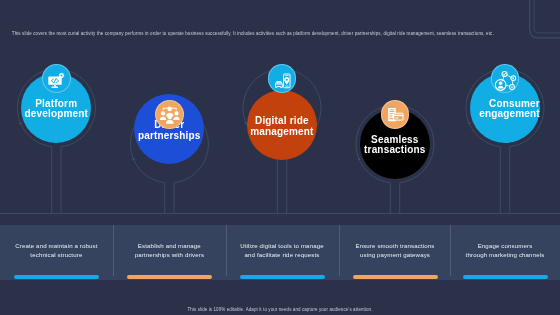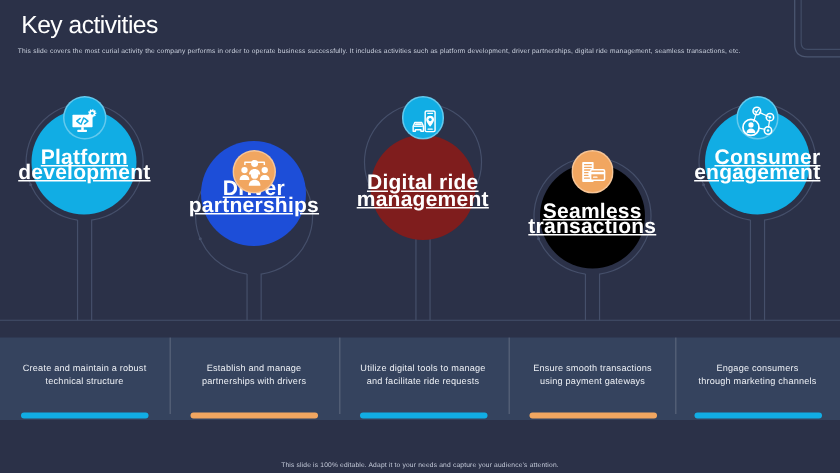--- a/index.html
+++ b/index.html
@@ -8,42 +8,41 @@
   .slide{position:relative;width:560px;height:315px;overflow:hidden;background:#2b3148;}
 
   .deco{position:absolute;left:0;top:0;width:560px;height:315px;pointer-events:none;}
 
   .title{position:absolute;left:14.2px;top:8.2px;font-size:16.4px;color:#ffffff;font-weight:400;letter-spacing:-0.33px;line-height:19px;}
   .subtitle{position:absolute;left:11.8px;top:30.8px;width:540px;font-size:4.45px;color:#ccd2df;line-height:6px;letter-spacing:0.135px;white-space:nowrap;}
 
   .node{position:absolute;}
   .bigcircle{position:absolute;width:70px;height:70px;border-radius:50%;
      display:flex;align-items:center;justify-content:center;text-align:center;
-     font-size:14px;font-weight:700;color:#ffffff;line-height:10.6px;letter-spacing:0.17px;padding-top:3px;box-sizing:border-box;text-decoration:underline;}
+     font-size:10px;font-weight:700;color:#ffffff;line-height:10.6px;letter-spacing:0.17px;padding-top:3px;box-sizing:border-box;}
   .smallcircle{position:absolute;width:28.9px;height:28.9px;border-radius:50%;
      border:0.9px solid rgba(255,255,255,0.35);box-sizing:border-box;
      display:flex;align-items:center;justify-content:center;}
 
   .band{position:absolute;left:0;top:224.5px;width:560px;height:55.5px;background:#35435e;}
   .coltext{position:absolute;text-align:center;font-size:6.1px;color:#eef1f6;line-height:8.4px;letter-spacing:0.137px;}
   .colbar{position:absolute;height:4.1px;border-radius:2.05px;}
   .coldiv{position:absolute;width:1px;background:rgba(255,255,255,0.14);}
   .footer{position:absolute;left:0;top:307px;width:560px;text-align:center;font-size:4.45px;color:#c6ccdb;letter-spacing:0.12px;}
 </style>
 </head>
 <body>
 
 <div class="slide">
 
   <svg class="deco" viewBox="0 0 560 315">
     <path d="M529.8 -5 L529.8 29.5 Q529.8 37.9 538.2 37.9 L562 37.9" fill="none" stroke="#4b5670" stroke-width="0.85"></path>
     <path d="M534.1 -5 L534.1 28.5 Q534.1 32.9 538.5 32.9 L562 32.9" fill="none" stroke="#414c66" stroke-width="0.8"></path>
   </svg>
 
-  <div class="title">Key activities</div>
   <div class="subtitle">This slide covers the most curial activity the company performs in order to operate business successfully. It includes activities such as platform development,  driver partnerships, digital ride management,  seamless transactions, etc.</div>
 
   <svg class="deco" viewBox="0 0 560 315">
       <path d="M 51.699999999999996 146.71575906526954 A 39 39 0 1 1 61.1 146.71575906526954 L 61.1 213.5 M 51.699999999999996 146.71575906526954 L 51.699999999999996 213.5" fill="none" stroke="#454f6a" stroke-width="0.8"></path>
       <circle cx="20.50" cy="123.24" r="1.0" fill="#48526d"></circle>
       <path d="M 164.70000000000002 182.71575906526954 A 39 39 0 1 1 174.1 182.71575906526954 L 174.1 213.5 M 164.70000000000002 182.71575906526954 L 164.70000000000002 213.5" fill="none" stroke="#454f6a" stroke-width="0.8"></path>
       <circle cx="133.50" cy="159.24" r="1.0" fill="#48526d"></circle>
       <path d="M 277.3 146.71575906526954 A 39 39 0 1 1 286.7 146.71575906526954 L 286.7 213.5 M 277.3 146.71575906526954 L 277.3 213.5" fill="none" stroke="#454f6a" stroke-width="0.8"></path>
       <circle cx="246.10" cy="123.24" r="1.0" fill="#48526d"></circle>
       <path d="M 390.3 182.71575906526954 A 39 39 0 1 1 399.7 182.71575906526954 L 399.7 213.5 M 390.3 182.71575906526954 L 390.3 213.5" fill="none" stroke="#454f6a" stroke-width="0.8"></path>
@@ -90,21 +89,21 @@
     <path d="M-0.25 14.5c0-1.85 1.3-3.0 3.0-3.0s3.0 1.15 3.0 3.0z"></path>
     <circle cx="15.25" cy="8.4" r="1.95"></circle>
     <path d="M12.25 14.5c0-1.85 1.3-3.0 3.0-3.0s3.0 1.15 3.0 3.0z"></path>
     <circle cx="9.0" cy="11.55" r="2.25"></circle>
     <path d="M5.4 18.0c0-2.15 1.6-3.6 3.6-3.6s3.6 1.45 3.6 3.6z"></path>
   </g>
           </svg>
         </div>
       </div>
       <div class="node">
-        <div class="bigcircle" style="left:246.85px;top:90px;background:#7f1d1d;">
+        <div class="bigcircle" style="left:246.85px;top:90px;background:#c2410c;">
           <span>Digital ride management</span>
         </div>
         <div class="smallcircle" style="left:267.55px;top:64.1px;background:#11ade4;">
           <svg width="18" height="18" viewBox="0 0 18 18" style="position:absolute;left:5.45px;top:5.45px;overflow:visible">
             <g>
     <rect x="9.45" y="2.95" width="6.6" height="13.8" rx="0.95" fill="none" stroke="#fff" stroke-width="0.95"></rect>
     <path d="M11.1 4.55h3.3" stroke="#fff" stroke-width="0.75" stroke-linecap="round"></path>
     <path d="M11.35 15.1h2.8" stroke="#fff" stroke-width="0.75" stroke-linecap="round"></path>
     <path d="M12.75 6.1a2.6 2.6 0 0 0-2.6 2.6c0 1.95 2.6 4.85 2.6 4.85s2.6-2.9 2.6-4.85a2.6 2.6 0 0 0-2.6-2.6z" fill="#fff"></path>
     <circle cx="12.75" cy="8.7" r="1.05" fill="#13ade5"></circle>

